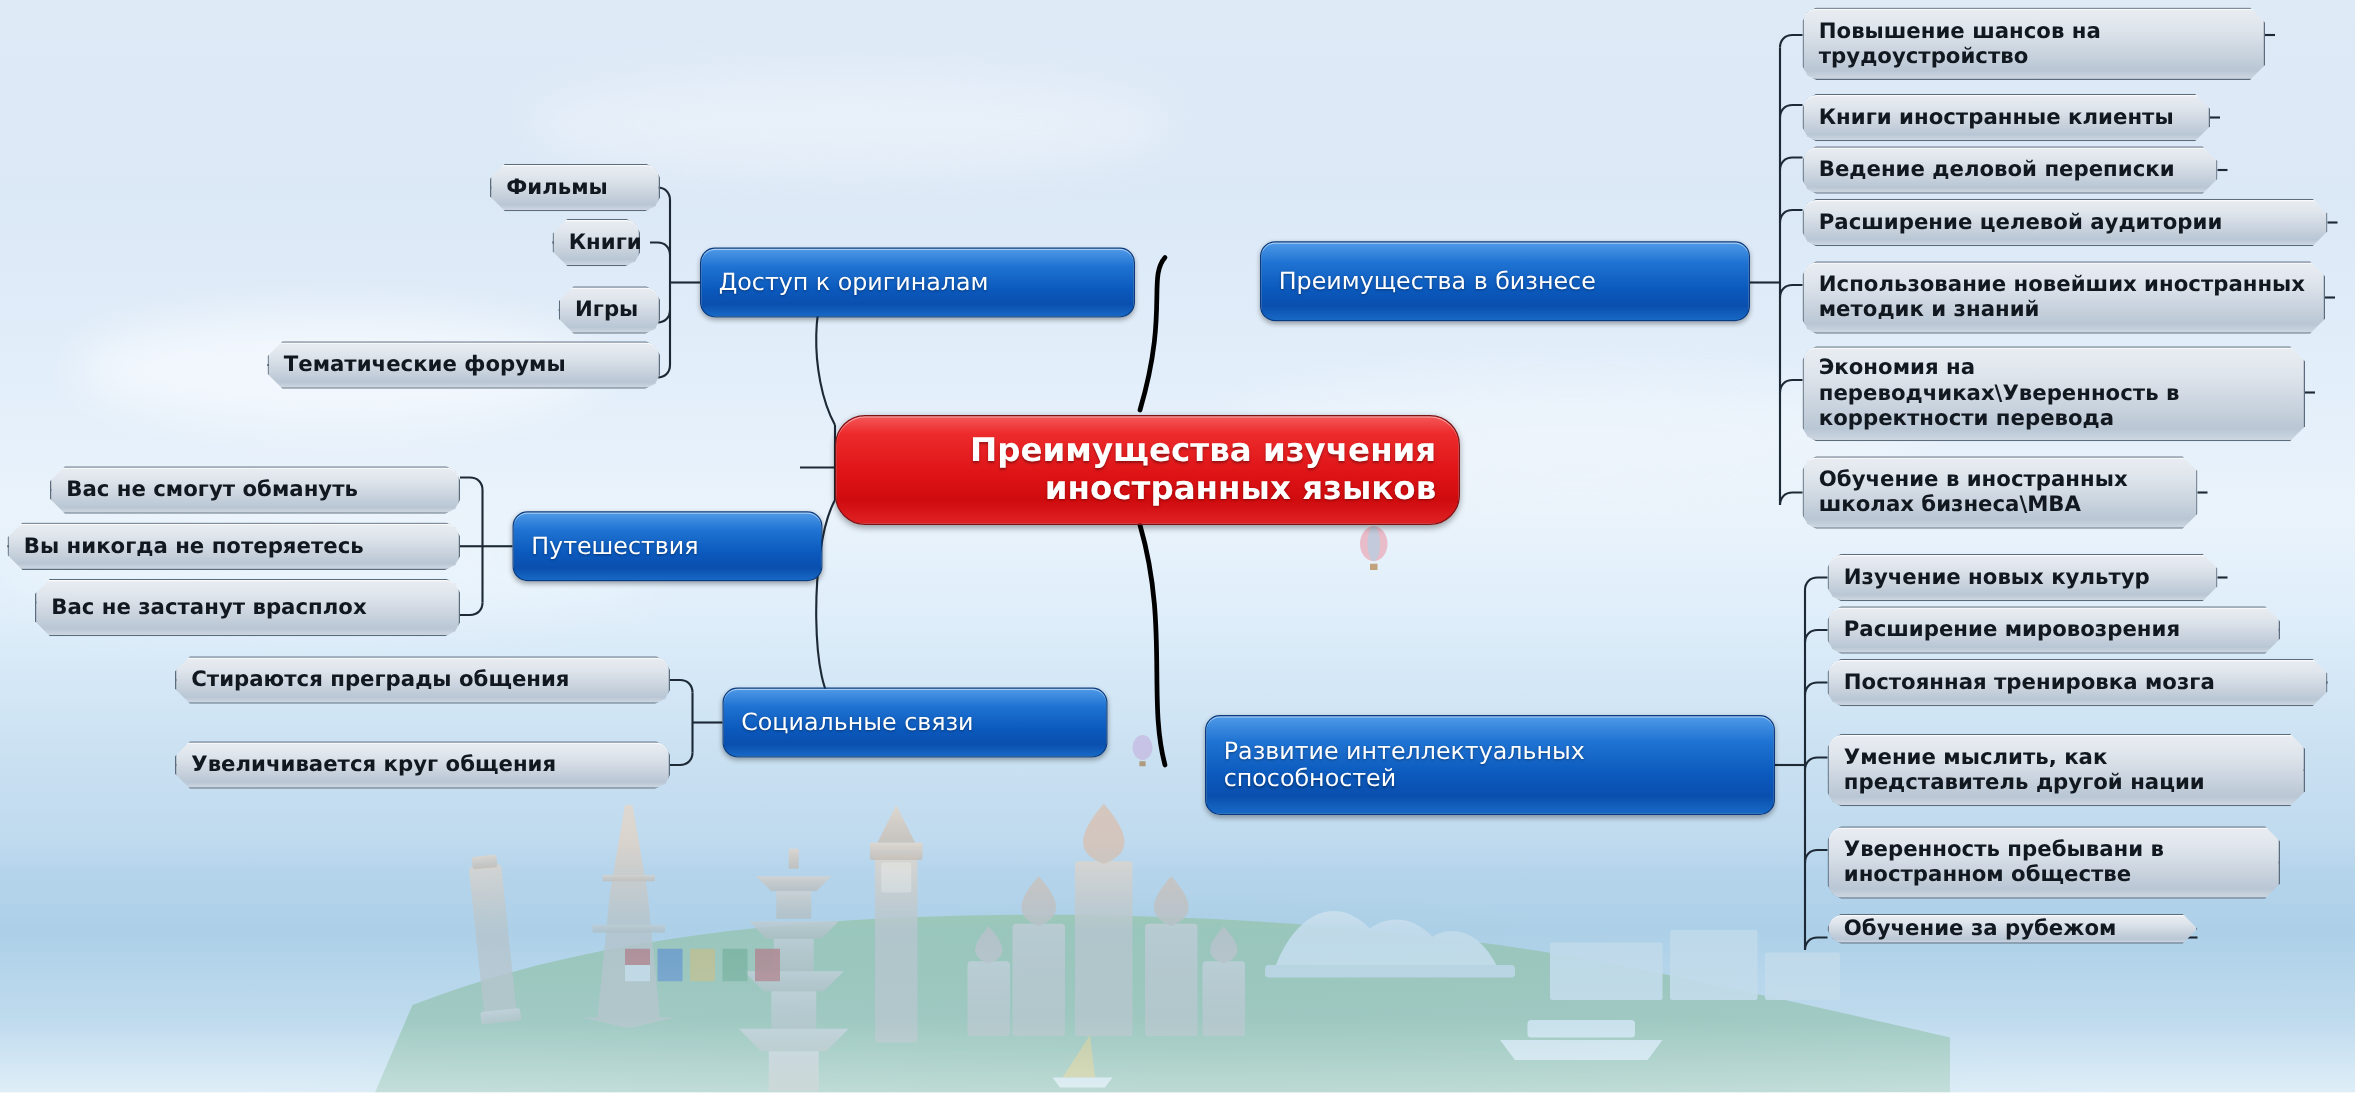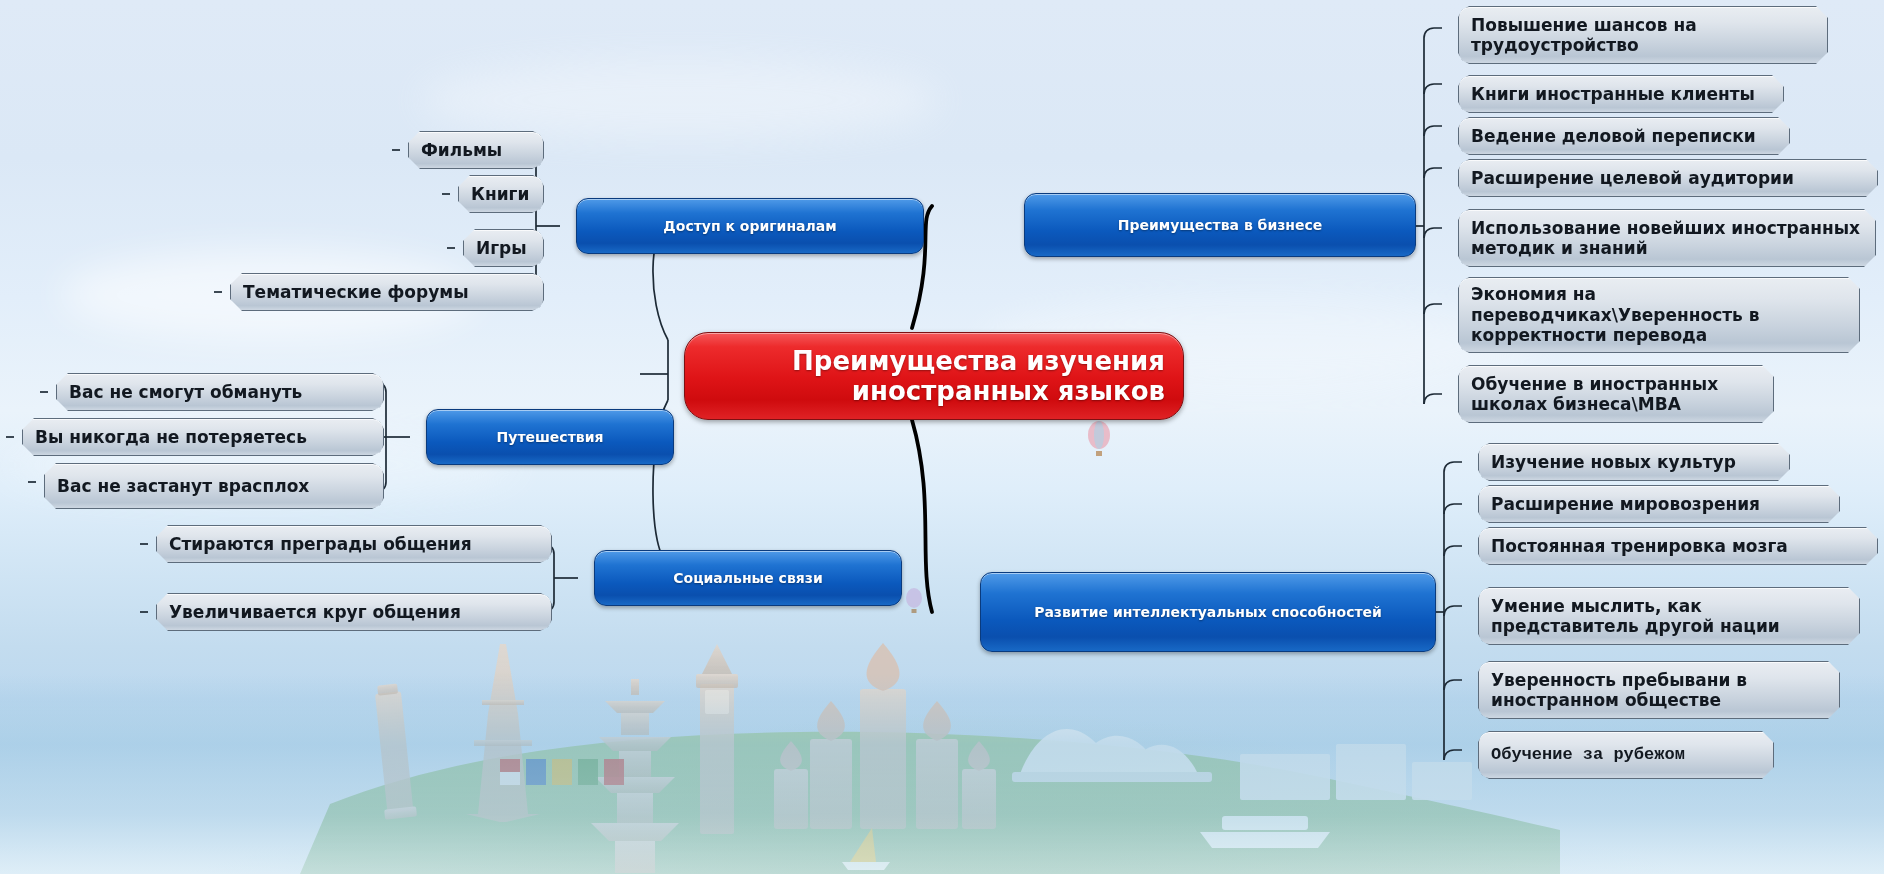--- a/index.html
+++ b/index.html
@@ -21,41 +21,41 @@
   
   .cloud{position:absolute;border-radius:50%;background:rgba(255,255,255,.55);filter:blur(18px);pointer-events:none;}
   .water{position:absolute;left:0;right:0;bottom:0;height:200px;pointer-events:none;
     background:linear-gradient(to bottom, rgba(150,195,225,0) 0%, rgba(140,190,222,.45) 35%, rgba(165,205,230,.55) 70%, rgba(215,235,246,.6) 100%);}
   #scenery{position:absolute;left:0;bottom:0;width:1884px;height:300px;pointer-events:none;opacity:.9;}
 
   
   #links{position:absolute;left:0;top:0;width:1884px;height:874px;pointer-events:none;}
 
   
-  .node{position:absolute;box-sizing:border-box;display:flex;align-items:center;margin-left:16px;}
+  .node{position:absolute;box-sizing:border-box;display:flex;align-items:center;}
   .node .txt{display:block;width:100%;}
 
   
   .root{
     border-radius:24px;
     background:linear-gradient(to bottom,#f4585a 0%,#ed2b2c 16%,#df1417 52%,#cf0b0e 78%,#e02225 100%);
     border:1px solid #7d1113;
     box-shadow:0 2px 5px rgba(0,0,0,.35), inset 0 1px 0 rgba(255,255,255,.45);
     color:#fff;font-weight:bold;font-size:26px;line-height:1.16;text-align:right;
     justify-content:center;padding:6px 18px;
     text-shadow:0 1px 2px rgba(0,0,0,.35);
   }
 
   
   .cat{
     border-radius:12px;
     background:linear-gradient(to bottom,#4f9ae8 0%,#1f73d2 26%,#0b59bd 60%,#0a4fae 82%,#1869c6 100%);
     border:1px solid #0a3b7e;
     box-shadow:0 2px 4px rgba(0,0,0,.32), inset 0 1px 0 rgba(255,255,255,.5);
-    color:#fff;font-weight:bold;font-size:14px;line-height:1.18;text-align:center;
+    color:#fff;font-weight:normal;font-size:19px;line-height:1.18;
     justify-content:center;padding:5px 14px;
     text-shadow:0 1px 2px rgba(0,0,0,.38);
   }
 
   
   .leaf{
     background:linear-gradient(to bottom,#e9edf2 0%,#dfe5ec 28%,#c9d3de 64%,#b9c6d4 88%,#cdd7e2 100%);
     border:1px solid #5d6c7c;
     box-shadow:0 1px 2px rgba(0,0,0,.28), inset 0 1px 0 rgba(255,255,255,.75);
     color:#121820;font-weight:bold;font-size:17px;line-height:1.2;
@@ -294,21 +294,21 @@
     <span class="txt">Преимущества в бизнесе</span>
   </div>
 
   <div class="node cat" style="left:964px;top:572px;width:456px;height:80px;">
     <span class="txt">Развитие интеллектуальных способностей</span>
   </div>
 
   <div class="node leaf l" style="left:392px;top:131px;width:136px;height:38px;">
     <span class="txt">Фильмы</span>
     </div>
-  <div class="node leaf l" style="left:442px;top:175px;width:86px;height:38px;align-items:center;">
+  <div class="node leaf l" style="left:442px;top:175px;width:70px;height:38px;align-items:center;">
     <span class="txt">Книги</span>
     </div>
   <div class="node leaf l" style="left:447px;top:229px;width:81px;height:38px;">
     <span class="txt">Игры</span>
     </div>
   <div class="node leaf l" style="left:214px;top:273px;width:314px;height:38px;">
     <span class="txt">Тематические форумы</span>
     </div>
 
   <div class="node leaf l" style="left:40px;top:373px;width:328px;height:38px;">
@@ -358,17 +358,17 @@
     </div>
   <div class="node leaf r" style="left:1462px;top:527px;width:400px;height:38px;">
     <span class="txt">Постоянная тренировка мозга</span>
     </div>
   <div class="node leaf r" style="left:1462px;top:587px;width:382px;height:58px;">
     <span class="txt">Умение мыслить, как представитель другой нации</span>
     </div>
   <div class="node leaf r" style="left:1462px;top:661px;width:362px;height:58px;align-items:center;">
     <span class="txt">Уверенность пребывани в иностранном обществе</span>
     </div>
-  <div class="node leaf r" style="left:1462px;top:731px;width:296px;height:48px;font-family:Liberation Mono, monospace;">
+  <div class="node leaf r" style="left:1462px;top:731px;width:296px;height:24px;">
     <span class="txt">Обучение за рубежом</span>
     </div>
 
 </div>
 
 </body></html>

